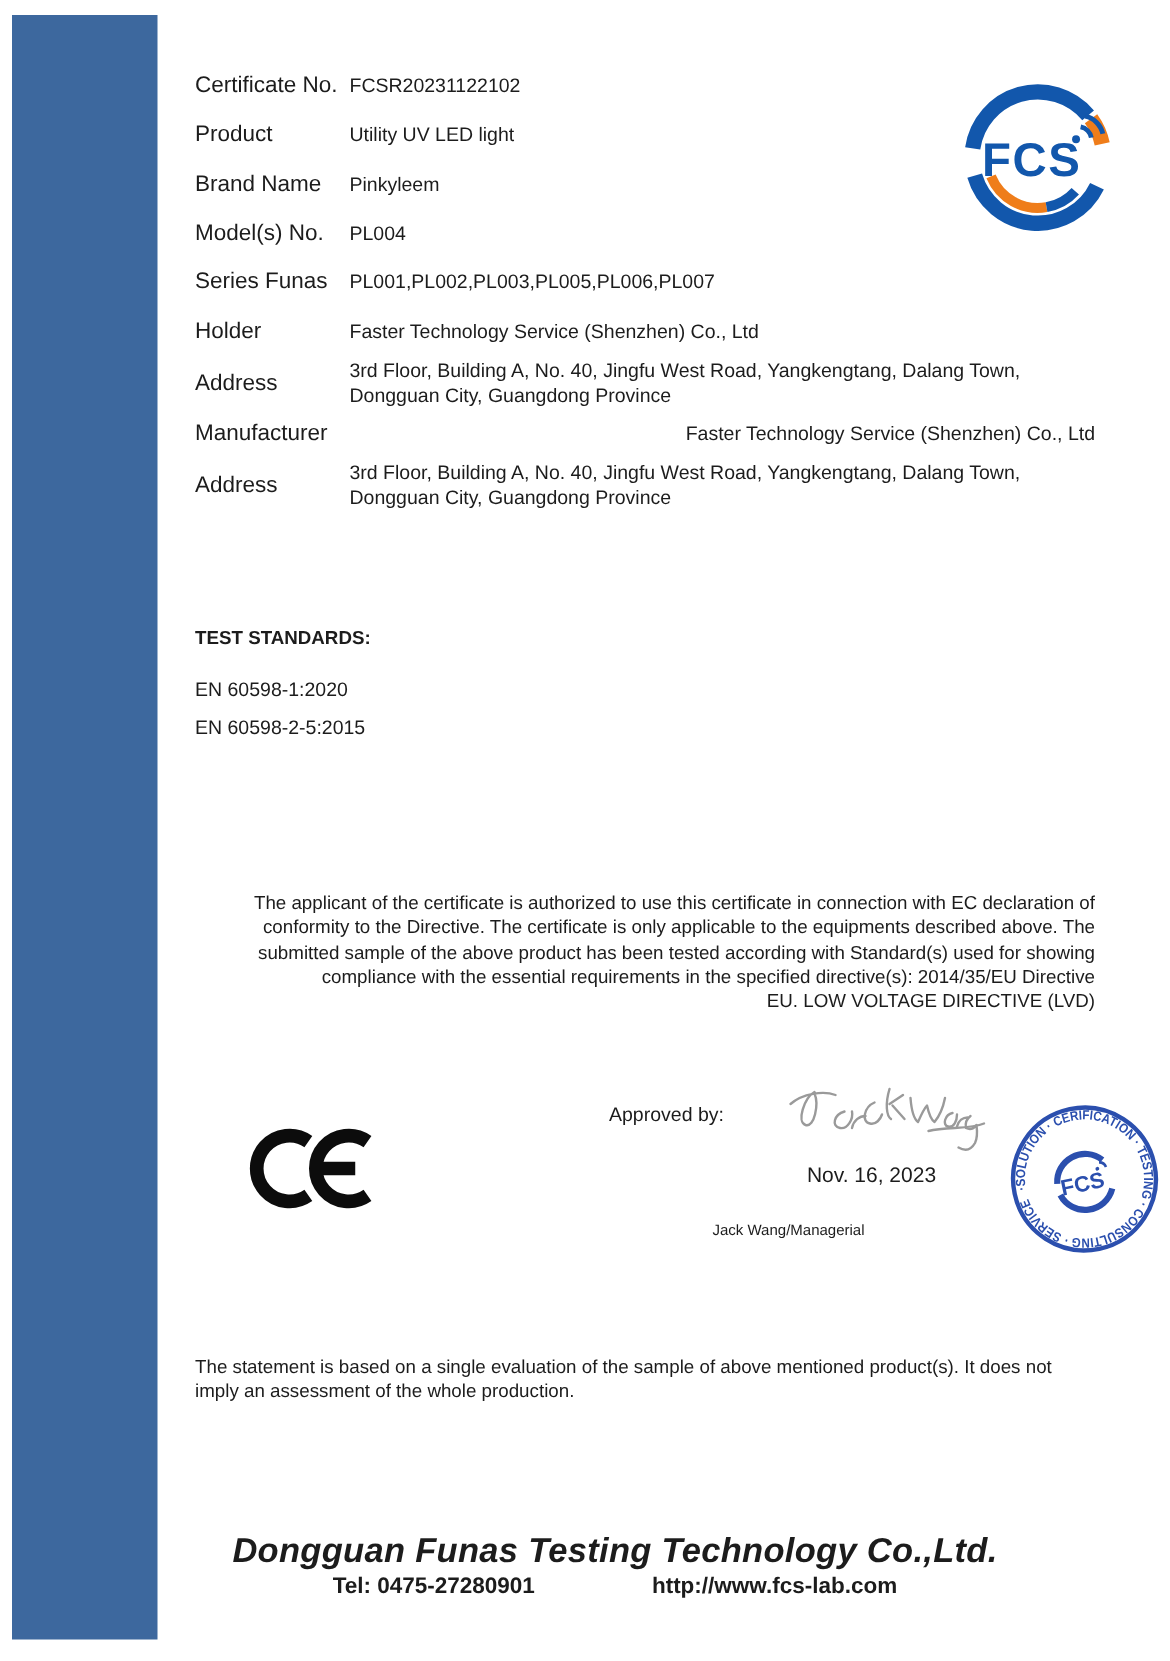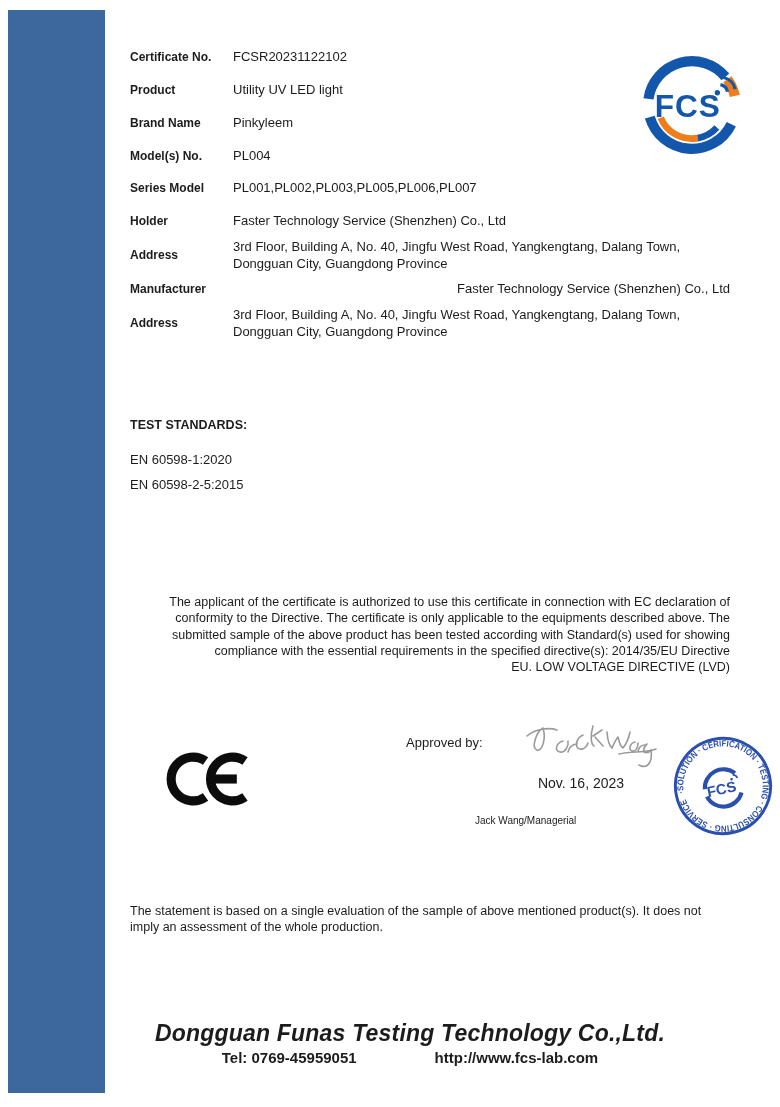--- a/index.html
+++ b/index.html
@@ -16,21 +16,21 @@
   }
   .sidebar-text {
     position:absolute; left:0; bottom:0;
     transform-origin:0 100%; transform:rotate(-90deg);
     width:1083px; height:97px; line-height:97px;
     text-align:center; white-space:nowrap;
     font-size:71px; font-weight:bold; letter-spacing:1px; color:#ffffff;
   }
   .content { position:absolute; left:0; top:0; width:780px; height:1107px; }
   .row { position:absolute; left:130px; width:600px; display:flex; align-items:center; }
-  .row .lab { width:103px; flex:0 0 103px; font-size:12px; font-weight:bold; }
+  .row .lab { width:103px; flex:0 0 103px; font-size:15px; font-weight:normal; }
   .row .val { font-size:13px; line-height:17px; }
   .heading { position:absolute; left:130px; font-size:12.5px; font-weight:bold; }
   .std { position:absolute; left:130px; font-size:13px; }
   .para { position:absolute; left:130px; width:600px; font-size:12.5px; line-height:16.3px; }
   .approved { position:absolute; left:406px; top:735px; font-size:13px; }
   .sig-date { position:absolute; left:505px; top:775px; width:152px; text-align:center; font-size:14px; }
   .sig-name { position:absolute; left:475px; top:815px; width:182px; text-align:left; font-size:10px; }
   .footer-company { position:absolute; left:120px; top:1020px; width:580px; text-align:center;
     font-size:23px; font-weight:bold; letter-spacing:0.2px;font-style:italic; }
   .footer-contacts { position:absolute; left:120px; top:1049px; width:580px;
@@ -70,21 +70,21 @@
   </div>
   <div class="row" style="top:114px;">
     <div class="lab">Brand Name</div>
     <div class="val">Pinkyleem</div>
   </div>
   <div class="row" style="top:147px;">
     <div class="lab">Model(s) No.</div>
     <div class="val">PL004</div>
   </div>
   <div class="row" style="top:179px;">
-    <div class="lab">Series Model</div>
+    <div class="lab">Series Funas</div>
     <div class="val">PL001,PL002,PL003,PL005,PL006,PL007</div>
   </div>
   <div class="row" style="top:212px;">
     <div class="lab">Holder</div>
     <div class="val">Faster Technology Service (Shenzhen) Co., Ltd</div>
   </div>
   <div class="row" style="top:238px;">
     <div class="lab">Address</div>
     <div class="val">3rd Floor, Building A, No. 40, Jingfu West Road, Yangkengtang, Dalang Town, Dongguan City, Guangdong Province</div>
   </div>
@@ -149,17 +149,17 @@
       <text x="50" y="60" text-anchor="middle" font-size="15" font-weight="bold" fill="#2b4fae">FCS</text>
       <circle cx="62" cy="47" r="1.3" fill="#2b4fae"></circle>
       <path d="M64,43 a5,5 0 0 1 4,4" fill="none" stroke="#2b4fae" stroke-width="1.8"></path>
     </svg>
   </div>
 
   <div class="para" style="top:903px; line-height:16px;">The statement is based on a single evaluation of the sample of above mentioned product(s). It does not imply an assessment of the whole production.</div>
 
   <div class="footer-company">Dongguan Funas Testing Technology Co.,Ltd.</div>
   <div class="footer-contacts">
-    <span>Tel: 0769-45959051</span>
+    <span>Tel: 0475-27280901</span>
     <span>http://www.fcs-lab.com</span>
   </div>
 
 </div>
 
 </body></html>

